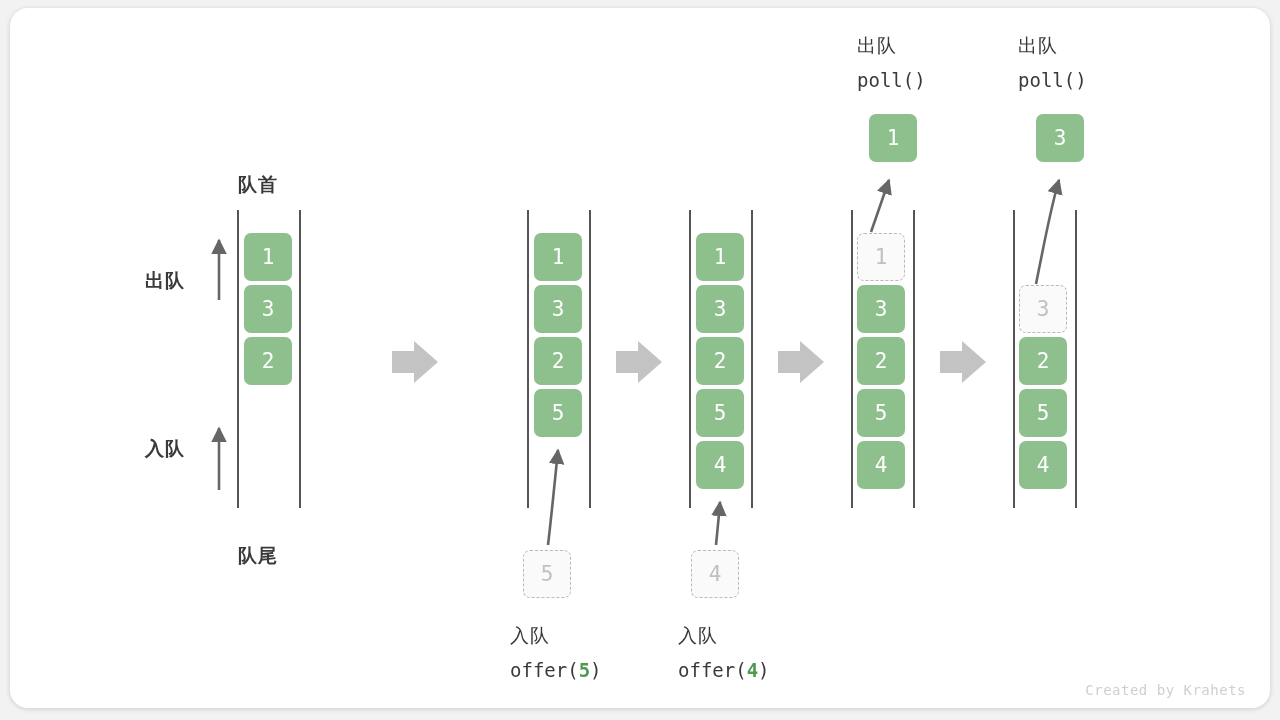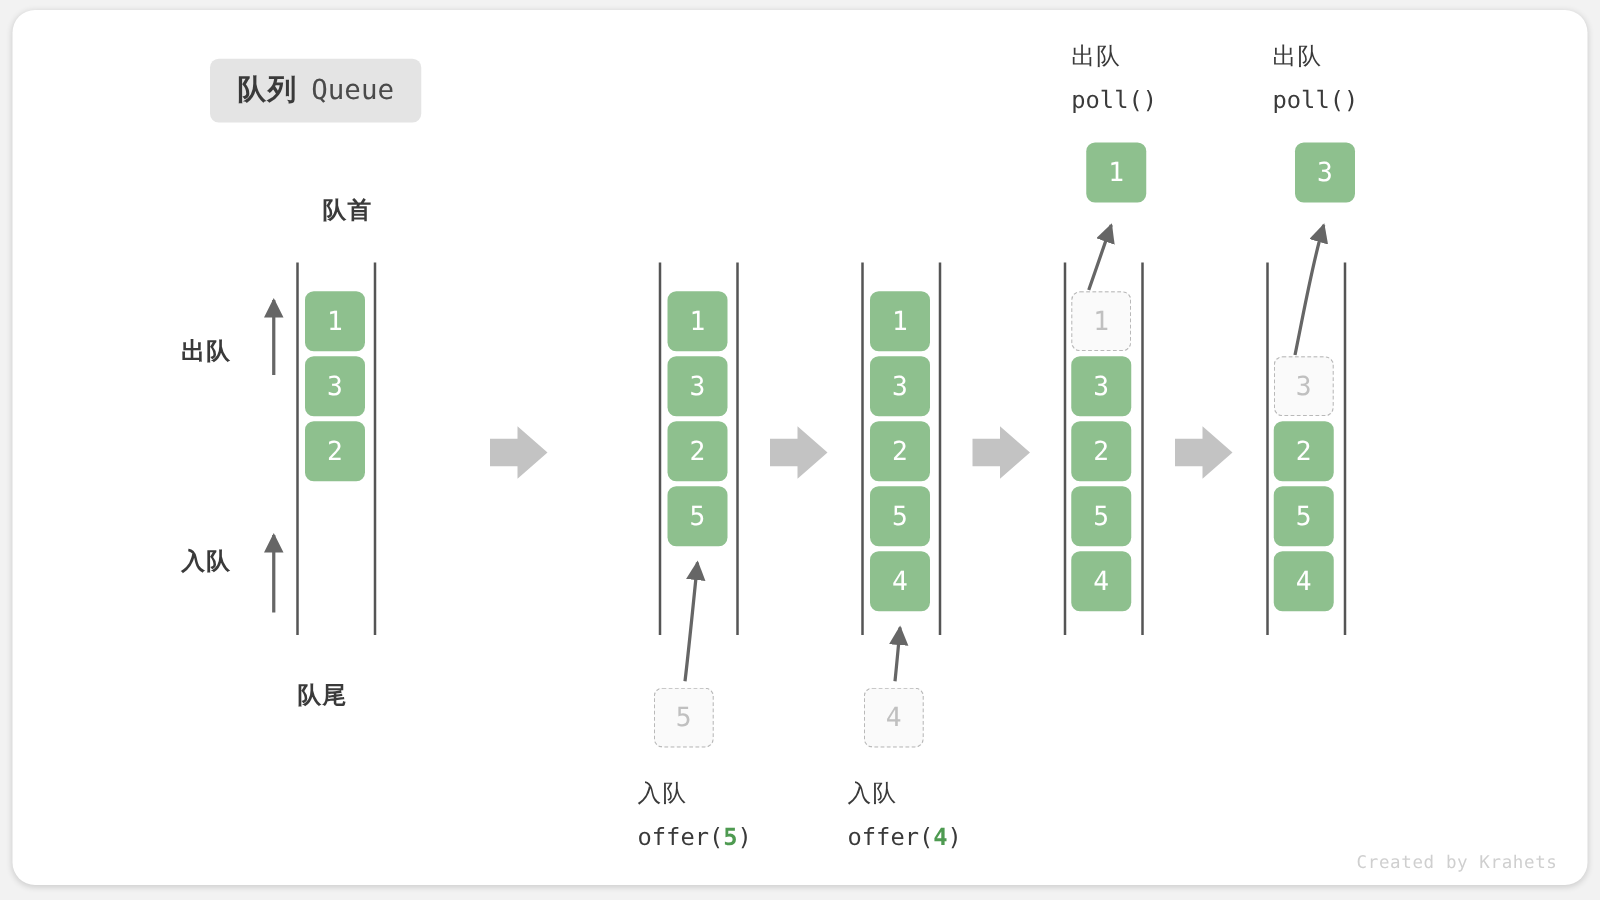--- a/index.html
+++ b/index.html
@@ -115,26 +115,22 @@
     height: 720px;
     pointer-events: none;
   }
 </style>
 </head>
 <body>
 
 <div id="root">
   <div class="card"></div>
 
-  <div class="title-badge">
-    <span class="title-cn">队列</span>
-    <span class="title-en">Queue</span>
-  </div>
-
-  <div class="abs label-cn-bold" style="left:238px; top:155px;margin-left:20px;">队首</div>
+
+  <div class="abs label-cn-bold" style="left:238px; top:172px;">队首</div>
   <div class="abs label-cn-bold" style="left:238px; top:543px;">队尾</div>
 
   <div class="abs label-cn-bold" style="left:145px; top:268px;">出队</div>
   <div class="abs label-cn-bold" style="left:145px; top:436px;">入队</div>
 
   <div class="rail" style="left:237px; top:210px; height:298px;"></div>
   <div class="rail" style="left:299px; top:210px; height:298px;"></div>
   <div class="cell filled" style="left:244px; top:233px;">1</div>
   <div class="cell filled" style="left:244px; top:285px;">3</div>
   <div class="cell filled" style="left:244px; top:337px;">2</div>

